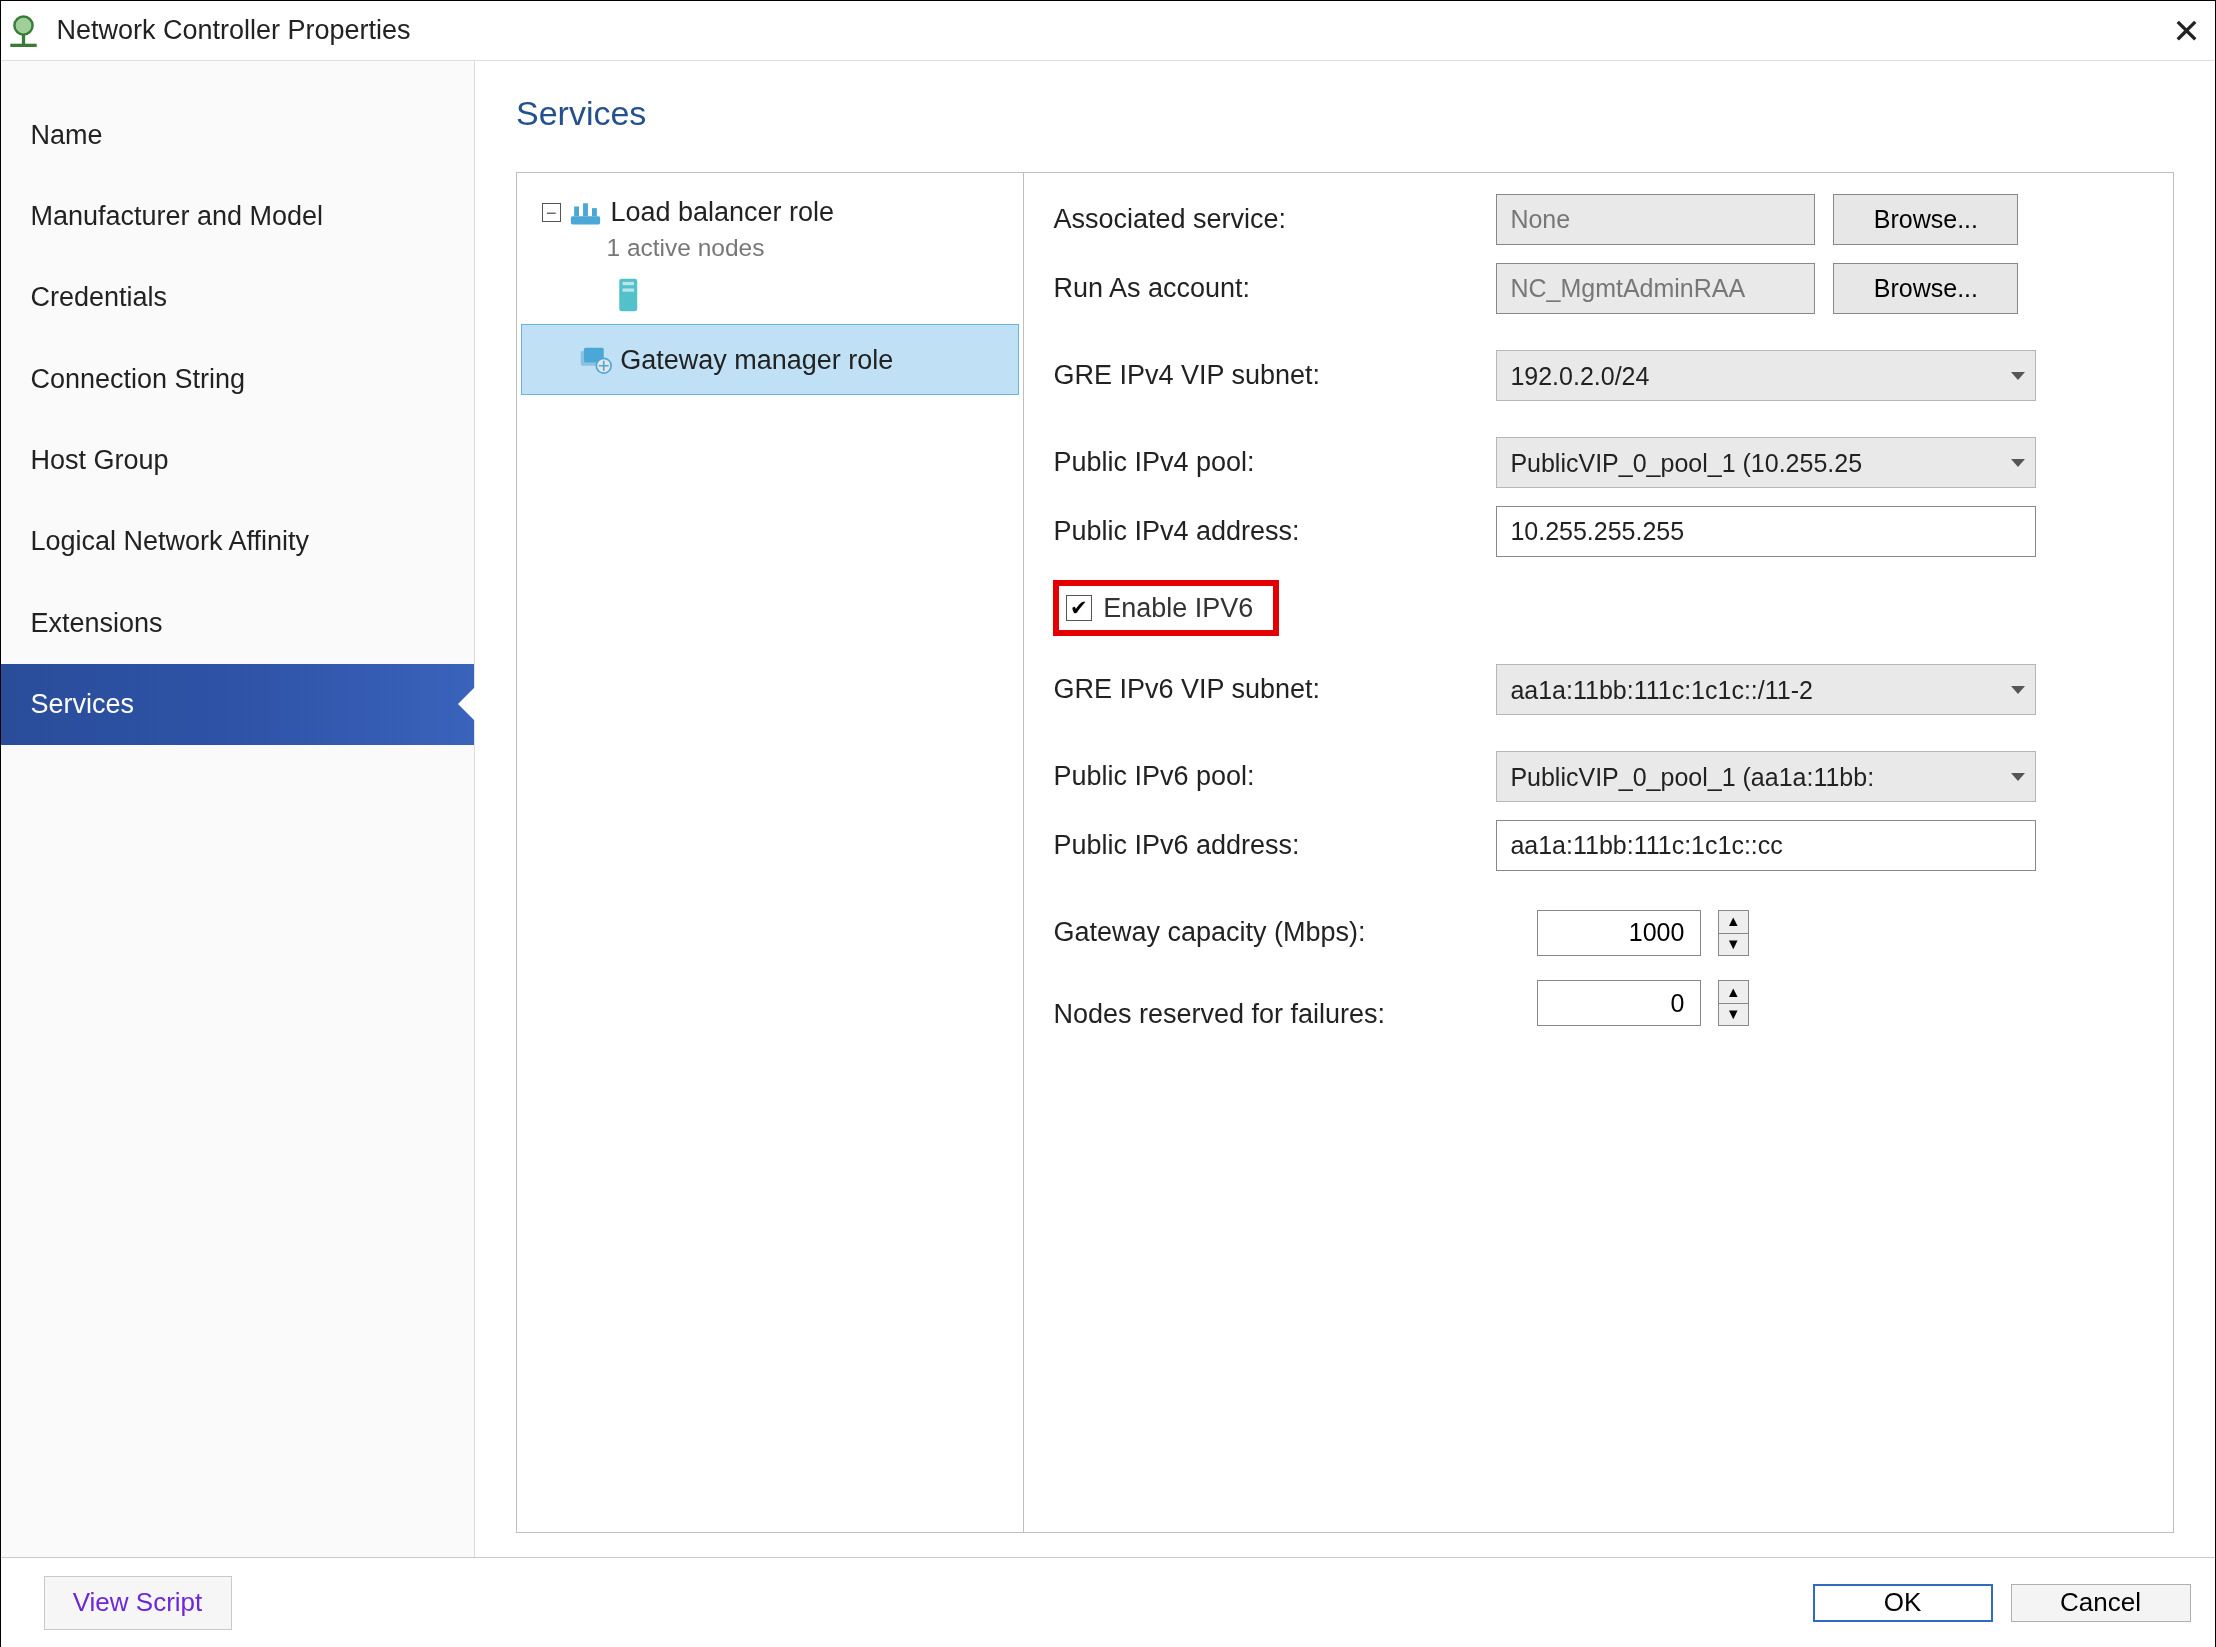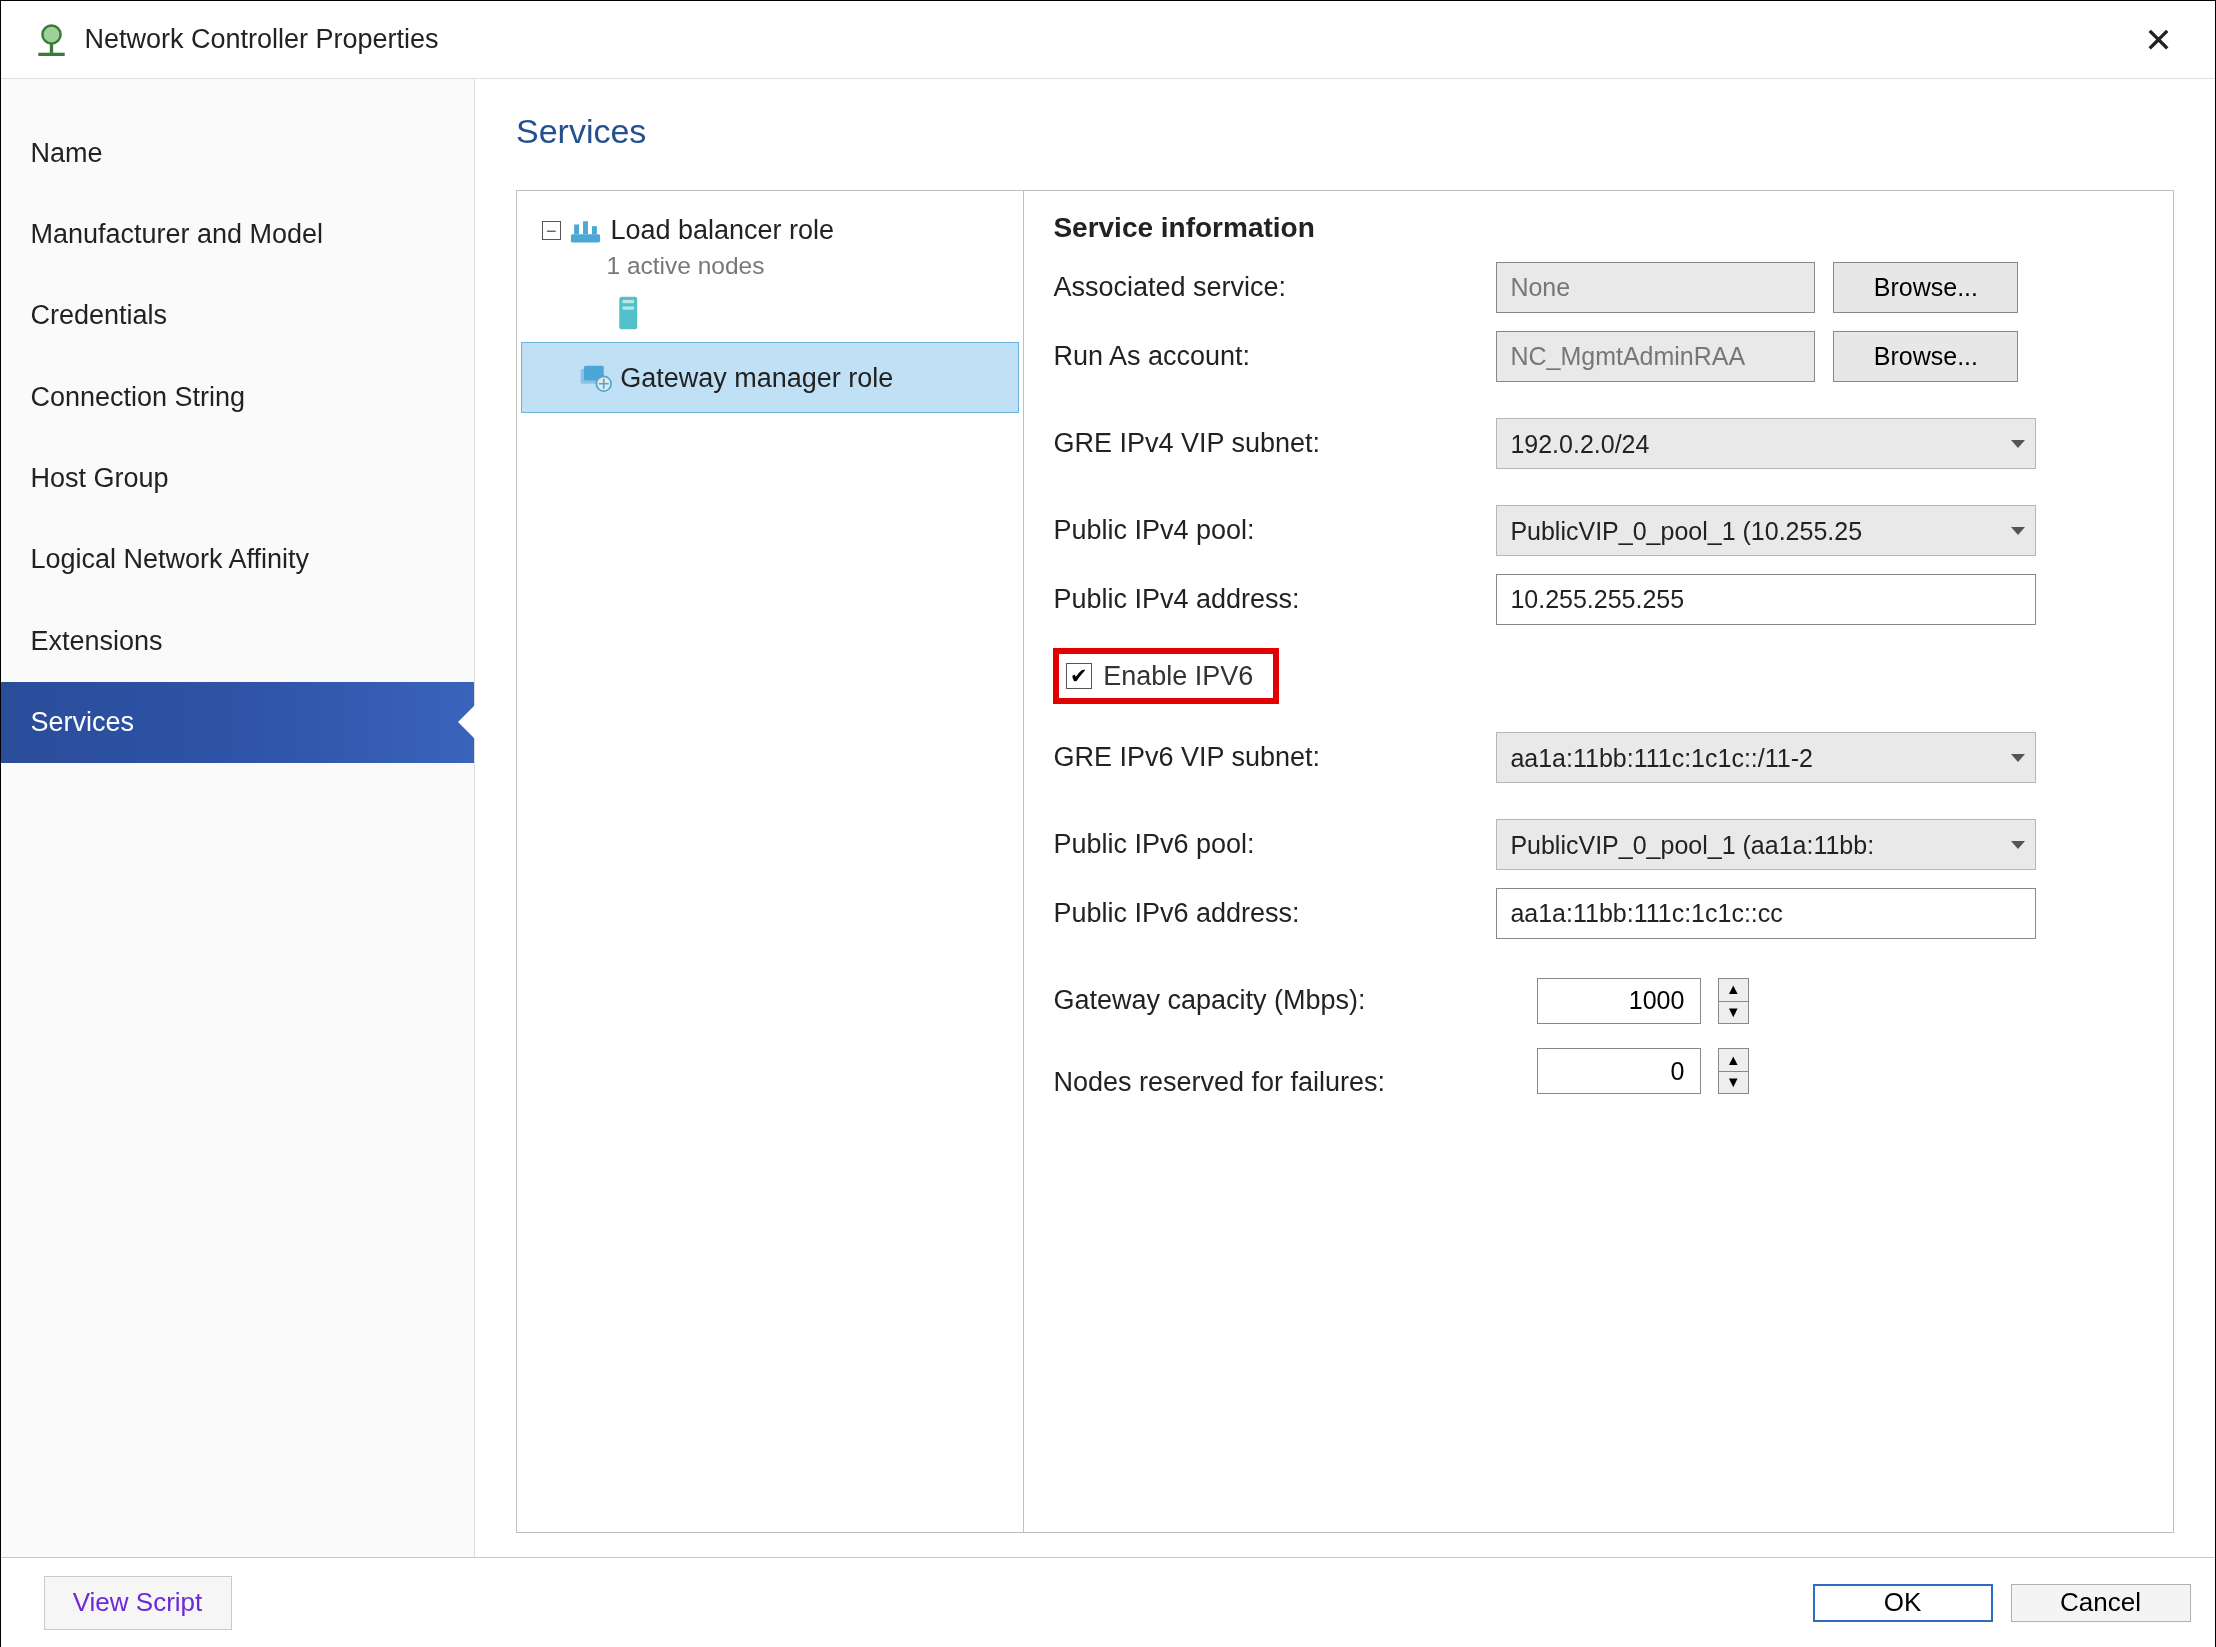--- a/index.html
+++ b/index.html
@@ -17,24 +17,24 @@
     width: 2216px;
     height: 1648px;
     position: relative;
     border: 1.6px solid #000;
     background: #fff;
     display: flex;
     flex-direction: column;
   }
   
   .titlebar {
-    height: 78px;
-    display: flex;
-    align-items: center;
-    padding: 0 34px;
+    height: 60px;
+    display: flex;
+    align-items: center;
+    padding: 0 6px;
     border-bottom: 0.8px solid #e0e0e0;
   }
   .titlebar .app-icon {
     width: 33px; height: 33px;
     margin-right: 16.4px;
   }
   .titlebar .title {
     flex: 1;
     font-size: 27px;
     color: #222;
@@ -363,21 +363,20 @@
                   <circle cx="30" cy="24" r="9" fill="#e6e6e6" stroke="#4aa7d6" stroke-width="2"></circle>
                   <path d="M30 18 v12 M24 24 h12" stroke="#4aa7d6" stroke-width="2"></path>
                 </svg>
               </span>
               <span class="tree-label">Gateway manager role</span>
             </div>
           </div>
         </div>
 
         <div class="form">
-          <h3>Service information</h3>
 
           <div class="form-row">
             <span class="form-label">Associated service:</span>
             <input class="form-input readonly w-390" readonly="" value="None" style="">
             <button class="browse-btn">Browse...</button>
           </div>
 
           <div class="form-row">
             <span class="form-label">Run As account:</span>
             <input class="form-input readonly w-390" readonly="" value="NC_MgmtAdminRAA" style="">

